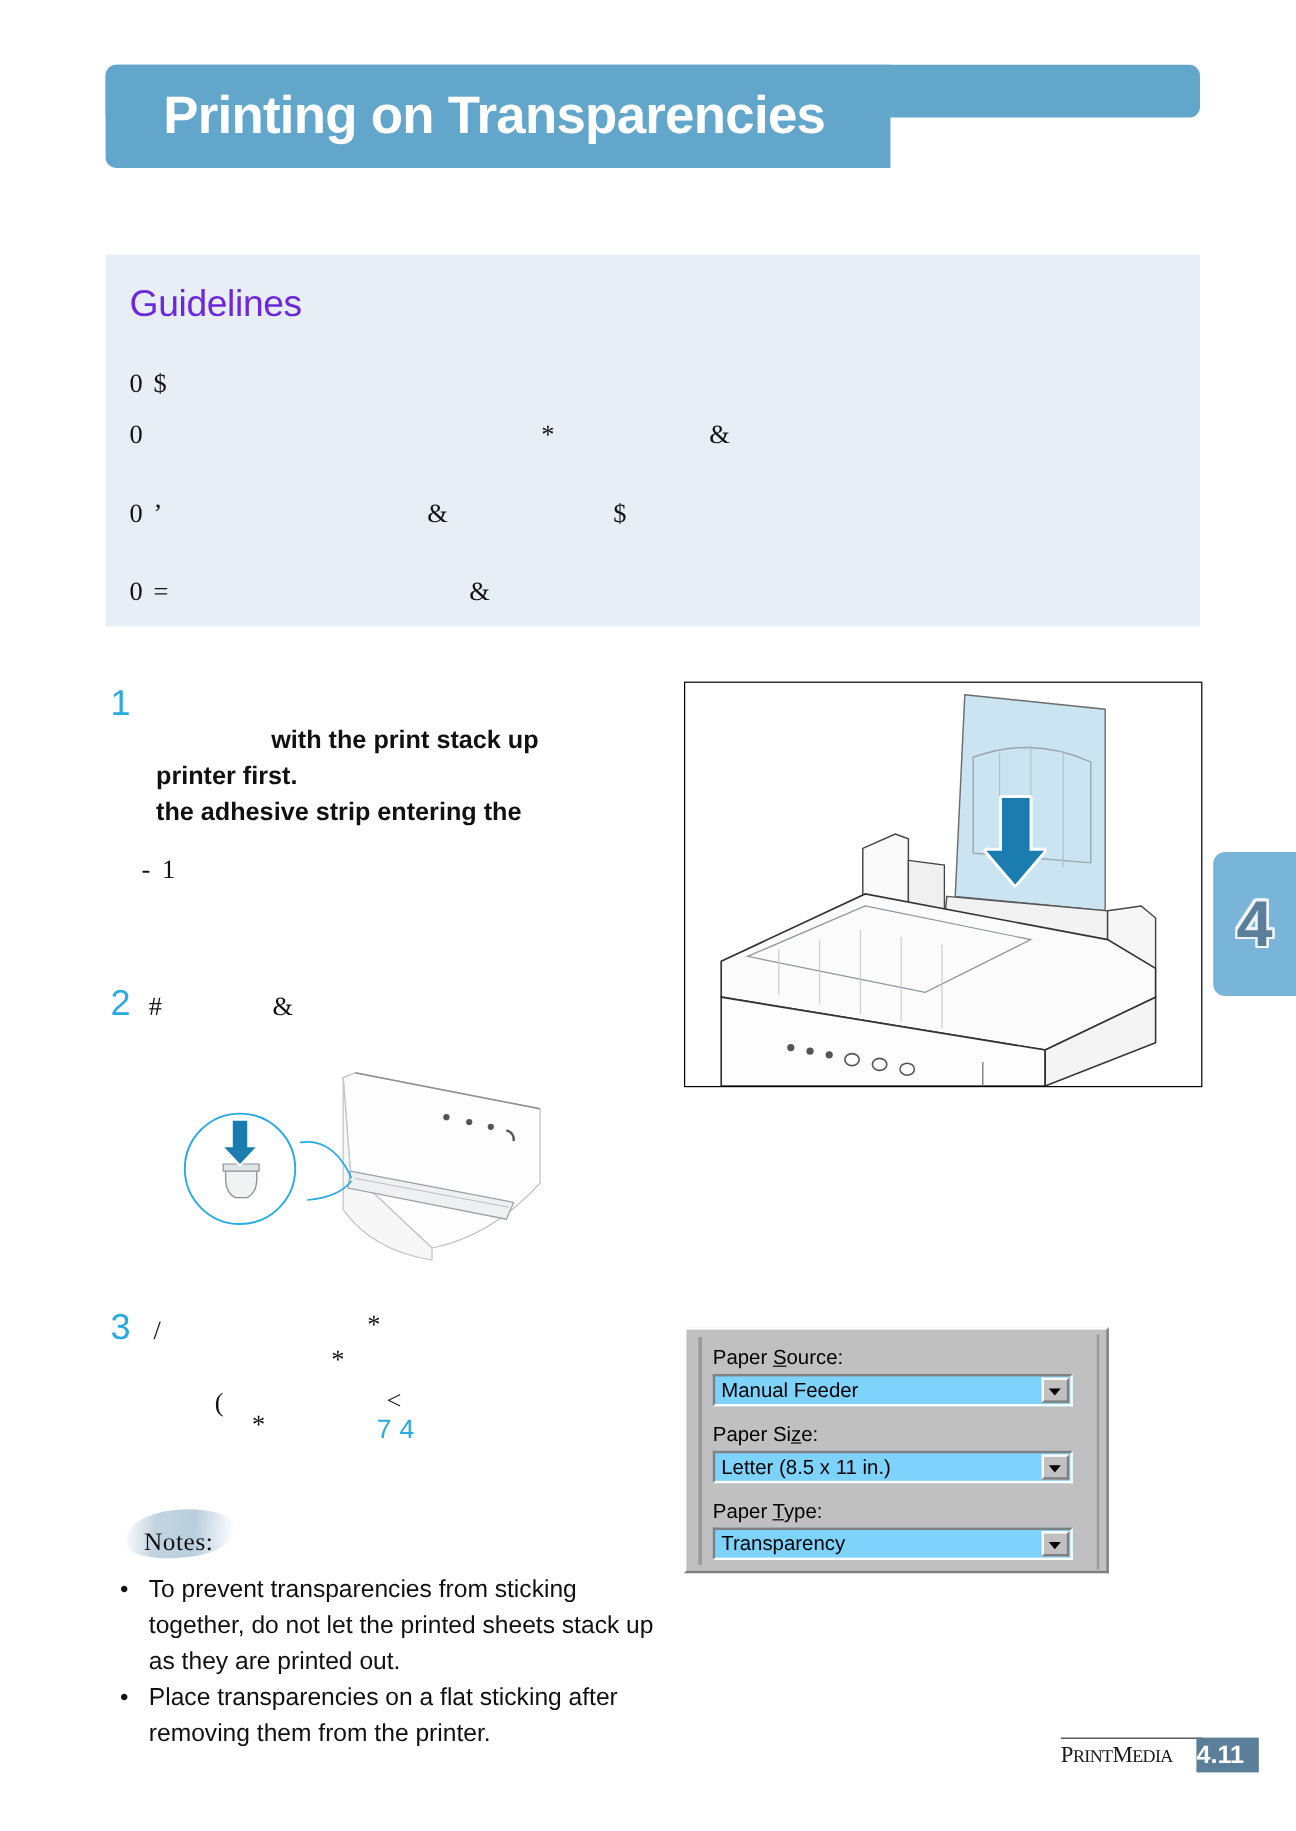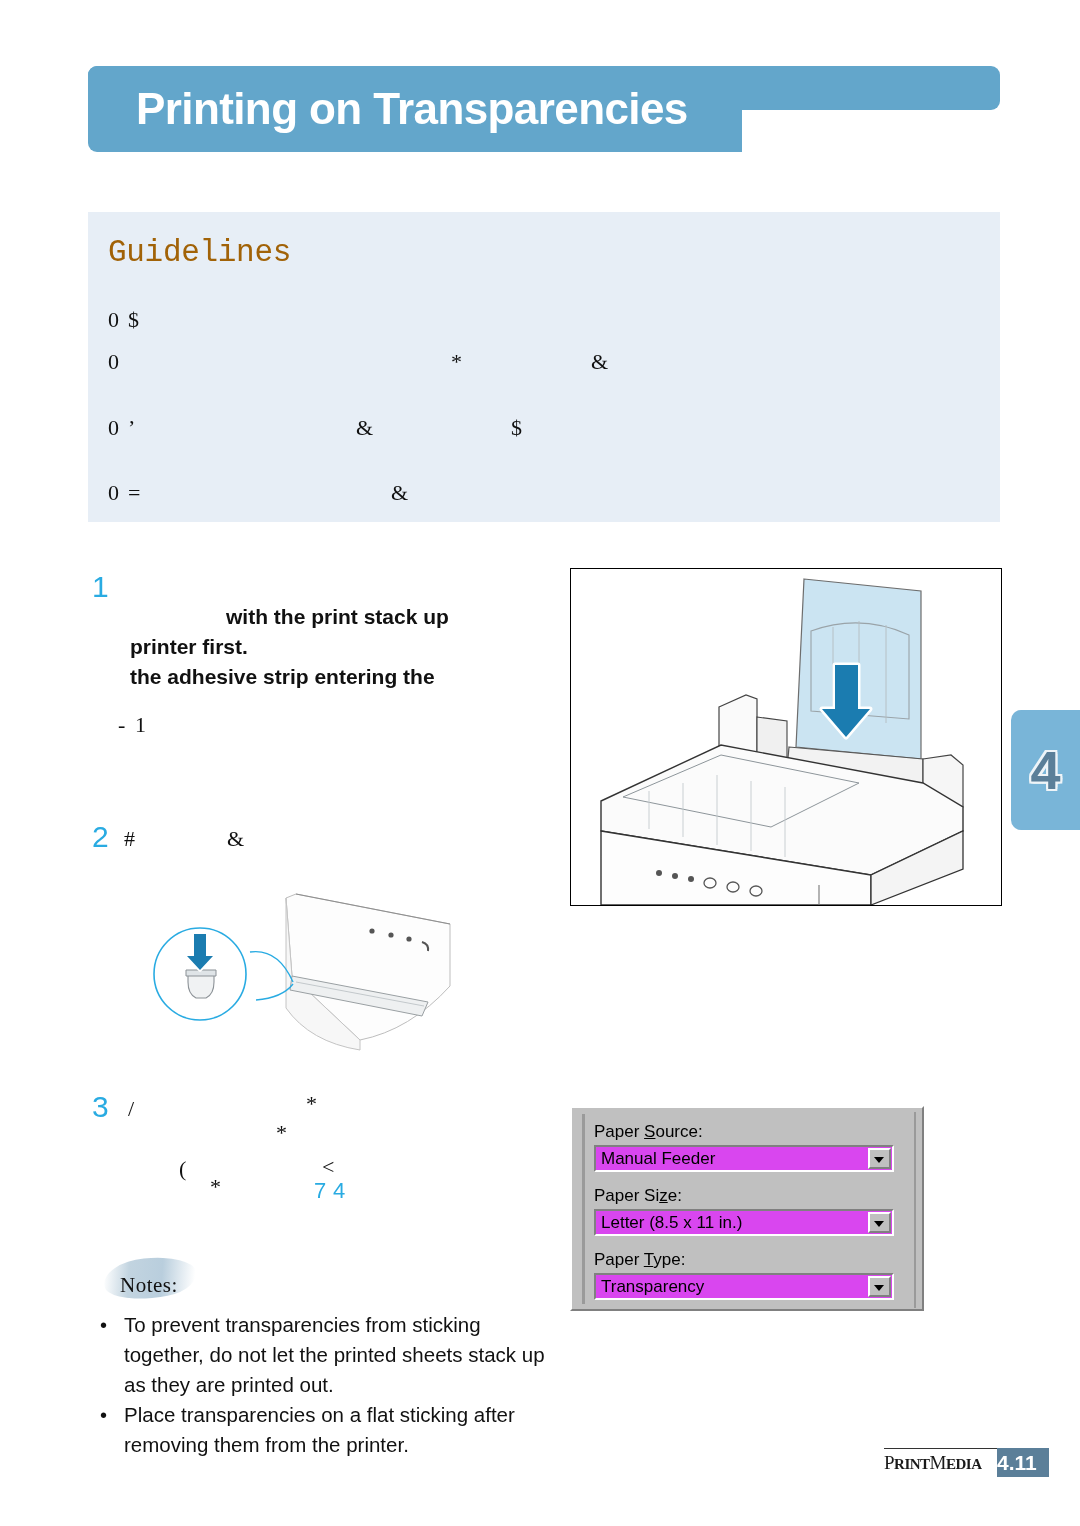--- a/index.html
+++ b/index.html
@@ -13,21 +13,21 @@
     position: relative;
     overflow: hidden;
     font-family: "Liberation Sans", sans-serif;
     color: #000000;
   }
 
   
   #title-banner {
     position: absolute;
     left: 88px;
-    top: 66px;
+    top: 54px;
     width: 912px;
     height: 76px;
   }
   #title-bar-top {
     position: absolute;
     left: 0;
     top: 0;
     width: 912px;
     height: 44px;
     background: #63a6cb;
@@ -63,23 +63,22 @@
     top: 212px;
     width: 912px;
     height: 310px;
     background: #e7eef6;
   }
   #guidelines-heading {
     position: absolute;
     left: 20px;
     top: 23px;
     font-size: 31px;
-    color: #a16207;
+    color: #6d28d9;
     letter-spacing: -0.3px;
-    font-family: Liberation Mono, monospace;
   }
   .glyph-line {
     position: absolute;
     left: 20px;
     height: 28px;
     width: 880px;
     font-size: 22px;
     color: #111111;
     font-family: "Liberation Serif", serif;
   }
@@ -231,21 +230,21 @@
     font-size: 17px;
     color: #000000;
     margin-bottom: 3px;
     white-space: nowrap;
   }
   .dlg-label u { text-decoration: underline; }
   .dlg-combo {
     position: relative;
     width: 300px;
     height: 27px;
-    background: #d946ef;
+    background: #7dd3fc;
     border-top: 2px solid #808080;
     border-left: 2px solid #808080;
     border-right: 2px solid #ffffff;
     border-bottom: 2px solid #ffffff;
     box-sizing: border-box;
   }
   .dlg-combo-value {
     position: absolute;
     left: 5px;
     top: 0;
@@ -312,21 +311,21 @@
   #footer-brand {
     position: absolute;
     left: 0;
     top: 4px;
     font-size: 19px;
     color: #1a1a1a;
     font-family: "Liberation Serif", serif;
     letter-spacing: -0.5px;
     white-space: nowrap;
   }
-  #footer-brand small { font-size: 15px; font-weight: bold; }
+  #footer-brand small { font-size: 15px; }
   #footer-page {
     position: absolute;
     left: 113px;
     top: 0px;
     width: 52px;
     height: 29px;
     background: #5b7f99;
     color: #ffffff;
     font-size: 21px;
     font-weight: bold;

